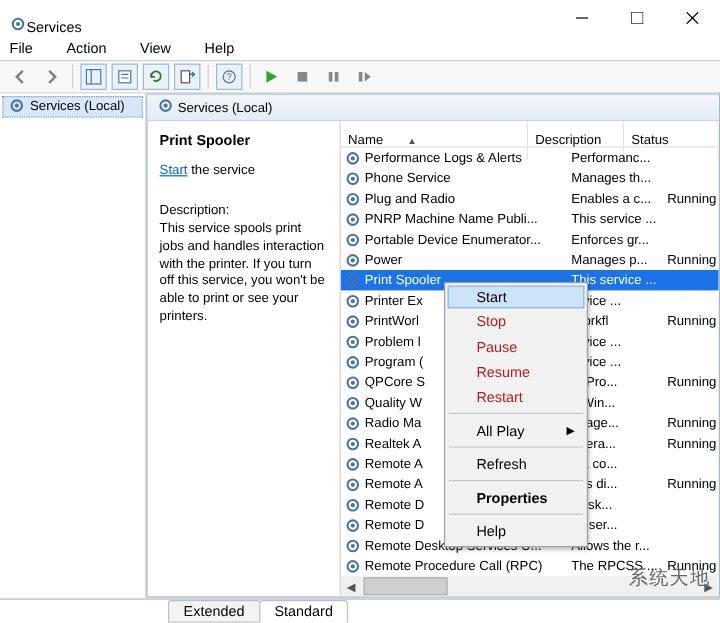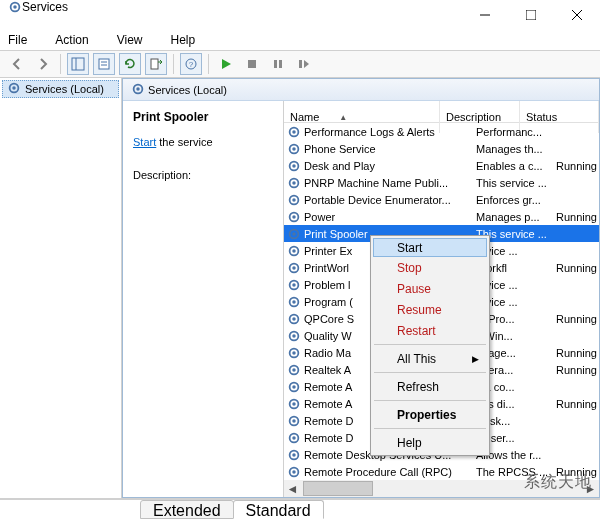--- a/index.html
+++ b/index.html
@@ -1,17 +1,17 @@
 <!DOCTYPE html>
 <html><head>
 <meta charset="utf-8">
 <style>
   * { box-sizing: border-box; }
   body { margin:0; font-family:"Segoe UI",Tahoma,sans-serif; font-size:12px; color:#000; background:#fff; width:600px; height:519px; position:relative; overflow:hidden; }
-  .titlebar { height:30px; display:flex; align-items:flex-start; padding:0 0 0 8px; background:#fff; }
+  .titlebar { height:30px; display:flex; align-items:flex-end; padding:0 0 0 8px; background:#fff; }
   .titlebar .title { flex:1; font-size:12px; }
   .winbtns { display:flex; height:100%; }
   .winbtn { width:46px; display:flex; align-items:center; justify-content:center; color:#000; }
   .winbtn svg { width:10px; height:10px; }
   .menubar { height:20px; display:flex; align-items:center; gap:28px; padding:0 8px; }
   .menubar span { font-size:12px; }
   .toolbar { height:28px; border-top:1px solid #d0d0d0; border-bottom:1px solid #d0d0d0; background:#f8f8f8; display:flex; align-items:center; padding:0 6px; gap:4px; }
   .tbtn { width:22px; height:22px; display:flex; align-items:center; justify-content:center; border:1px solid transparent; }
   .tbtn.boxed { border:1px solid #9fbad6; background:#e9f1f9; }
   .tlsep { width:1px; height:20px; background:#cfcfcf; margin:0 2px; }
@@ -36,21 +36,21 @@
   .row { height:17px; display:flex; align-items:center; padding:0 2px; white-space:nowrap; }
   .row.sel { background:#1a73e8; color:#fff; }
   .row .ic { width:16px; height:16px; margin-right:2px; display:inline-flex; align-items:center; justify-content:center; }
   .row .nm { width:172px; overflow:hidden; text-overflow:ellipsis; }
   .row .ds { width:80px; overflow:hidden; text-overflow:ellipsis; }
   .row .st { flex:1; overflow:hidden;text-align:center; }
   .hscroll { height:17px; background:#f0f0f0; display:flex; align-items:center; }
   .hscroll .bar { margin-left:2px; height:15px; width:70px; background:#cfcfcf; border:1px solid #b0b0b0; }
   .hscroll .arrow { width:17px; height:17px; display:flex; align-items:center; justify-content:center; color:#555; }
   .tabs { height:20px; display:flex; align-items:flex-end; padding-left:140px; border-top:1px solid #d0d0d0;}
-  .tab { height:19px; padding:1px 12px 0 12px; font-size:16px; border:1px solid #bfbfbf; border-top-left-radius:3px; border-top-right-radius:3px; background:#f4f4f4; margin-right:-1px; position:relative; }
+  .tab { height:19px; padding:1px 12px 0 12px; font-size:12px; border:1px solid #bfbfbf; border-top-left-radius:3px; border-top-right-radius:3px; background:#f4f4f4; margin-right:-1px; position:relative; }
   .tab.active { background:#fff; border-bottom:1px solid #fff; z-index:1;}
   .ctxmenu { position:absolute; left:370px; top:235px; width:120px; background:#f2f2f2; border:1px solid #a0a0a0; box-shadow:2px 2px 3px rgba(0,0,0,0.25); padding:2px; font-size:12px; z-index:10; }
   .ctx-item { height:21px; display:flex; align-items:center; padding:0 20px 0 24px; position:relative; }
   .ctx-item.hover { background:#cde3f8; border:1px solid #8ab6e0; height:19px; padding-left:23px; }
   .ctx-item.disabled { color:#b91c1c; }
   .ctx-sep { height:1px; background:#c8c8c8; margin:3px 1px; }
   .ctx-arrow { position:absolute; right:8px; font-size:9px; }
   .gearico { width:14px; height:14px; }
   .wm { position:absolute; right:8px; bottom:26px; font-size:16px; color:#666; font-family:"Microsoft YaHei",sans-serif; letter-spacing:1px; pointer-events:none;}
   .spacer{flex:1;}
@@ -180,20 +180,21 @@
           </svg></span>
       &nbsp;<span>Services (Local)</span>
     </div>
     <div class="rbody">
       <div class="detailpane">
         <h3>Print Spooler</h3>
         <div>
           <span class="startlink">Start</span><span> the service</span>
         </div>
         <div class="descLabel">Description:</div>
+        <div>This service spools print jobs and handles interaction with the printer. If you turn off this service, you won't be able to print or see your printers.</div>
       </div>
       <div class="listpane">
         <div class="listhdr">
           <div class="lh name">
               <span>Name</span>
               <span class="sortarrow">▲</span>
             </div>
           <div class="lh desc">
               <span>Description</span>
             </div>
@@ -224,21 +225,21 @@
               <span class="ds">Manages th...</span>
               <span class="st"></span>
             </div>
             <div class="row">
               <span class="ic">
                 <svg class="gearico" viewBox="0 0 16 16">
                   <circle cx="8" cy="8" r="5" fill="none" stroke="#4a74a8" stroke-width="2"></circle>
                   <circle cx="8" cy="8" r="2" fill="#4a74a8"></circle>
                 </svg>
               </span>
-              <span class="nm">Desk and Play</span>
+              <span class="nm">Plug and Radio</span>
               <span class="ds">Enables a c...</span>
               <span class="st">Running</span>
             </div>
             <div class="row">
               <span class="ic">
                 <svg class="gearico" viewBox="0 0 16 16">
                   <circle cx="8" cy="8" r="5" fill="none" stroke="#4a74a8" stroke-width="2"></circle>
                   <circle cx="8" cy="8" r="2" fill="#4a74a8"></circle>
                 </svg>
               </span>
@@ -451,21 +452,21 @@
 </div>
 
 <div class="ctxmenu">
   <div class="ctx-item hover">Start</div>
   <div class="ctx-item disabled">Stop</div>
   <div class="ctx-item disabled">Pause</div>
   <div class="ctx-item disabled">Resume</div>
   <div class="ctx-item disabled">Restart</div>
   <div class="ctx-sep"></div>
   <div class="ctx-item">
-      <span>All This</span>
+      <span>All Play</span>
       <span class="ctx-arrow">▶</span>
     </div>
   <div class="ctx-sep"></div>
   <div class="ctx-item">Refresh</div>
   <div class="ctx-sep"></div>
   <div class="ctx-item">
       <b>Properties</b>
     </div>
   <div class="ctx-sep"></div>
   <div class="ctx-item">Help</div>

